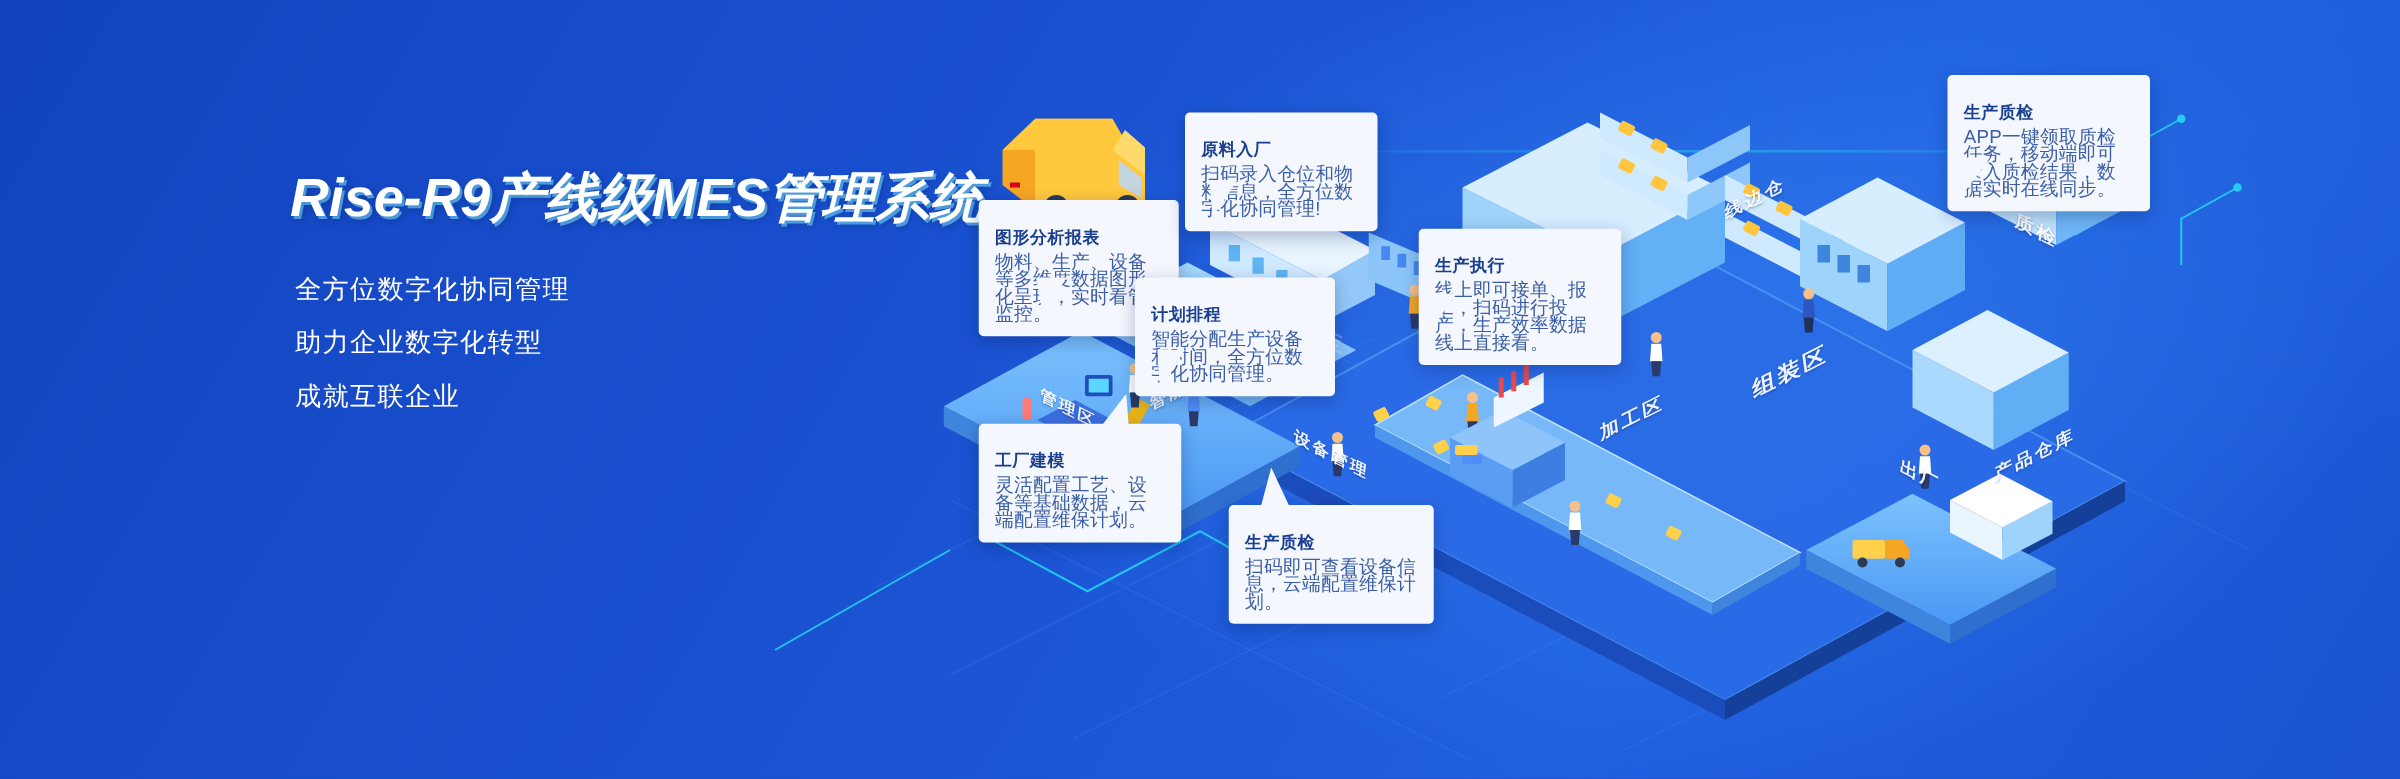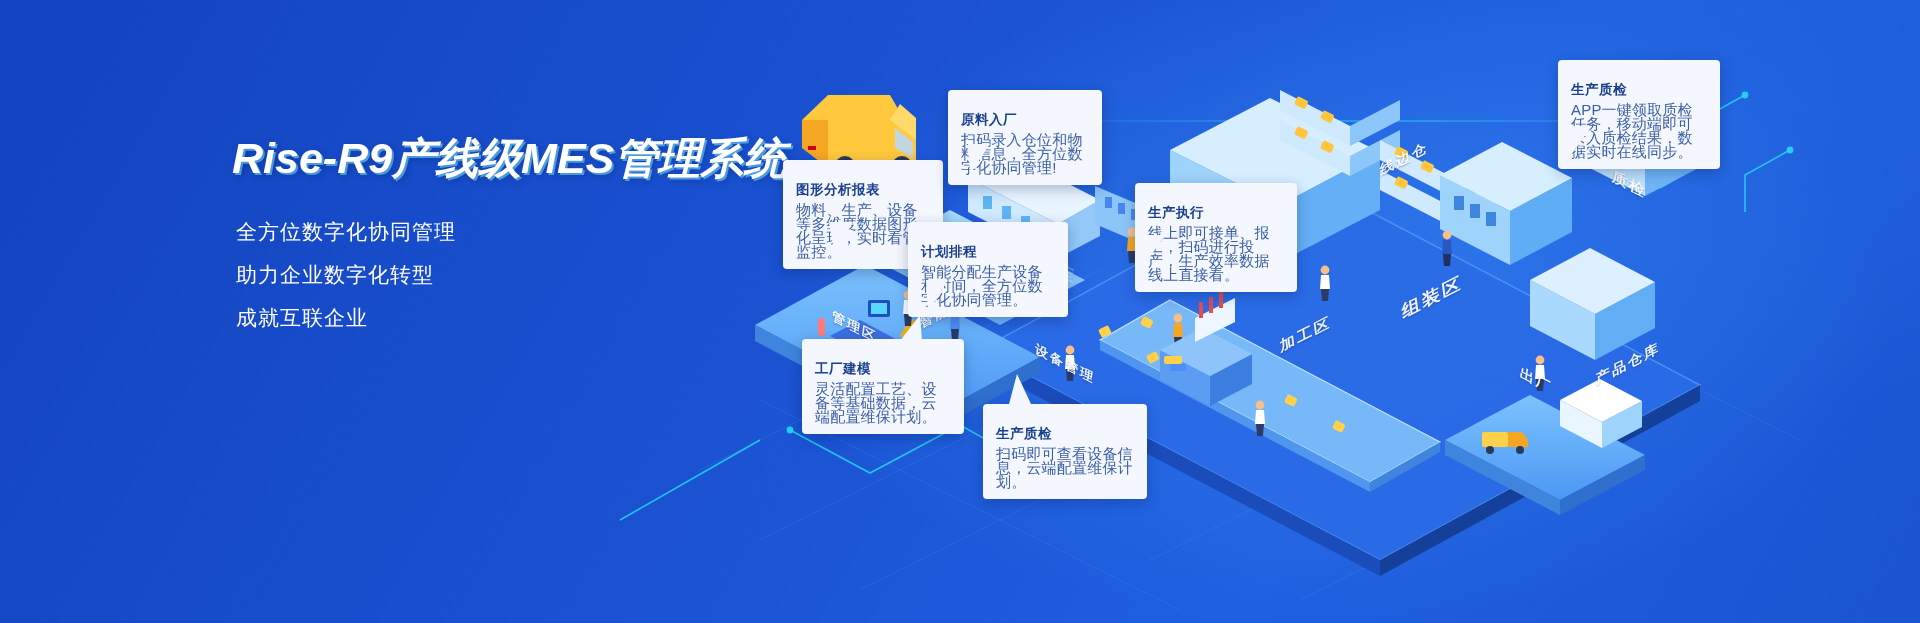--- a/index.html
+++ b/index.html
@@ -384,21 +384,21 @@
 
     <div class="callout" style="left:168px;top:222px;width:134px;">
       <div class="ct">计划排程</div>
       <div class="cb">智能分配生产设备和时间，全方位数字化协同管理。</div>
       <svg class="tail" style="left:16px;top:58px;width:26px;height:34px;overflow:visible;">
         <path d="M2 0 L24 0 L4 32 Z" fill="#f4f7fd"></path>
       </svg>
     </div>
 
 
-    <div class="callout" style="left:43px;top:339px;width:136px;margin-left:19px;">
+    <div class="callout" style="left:43px;top:339px;width:136px;">
       <div class="ct">工厂建模</div>
       <div class="cb">灵活配置工艺、设备等基础数据，云端配置维保计划。</div>
       <svg class="tail" style="left:96px;top:-22px;width:26px;height:24px;overflow:visible;">
         <path d="M2 24 L24 24 L22 -2 Z" fill="#f4f7fd"></path>
       </svg>
     </div>
 
     <div class="callout" style="left:243px;top:404px;width:138px;">
       <div class="ct">生产质检</div>
       <div class="cb">扫码即可查看设备信息，云端配置维保计划。</div>

